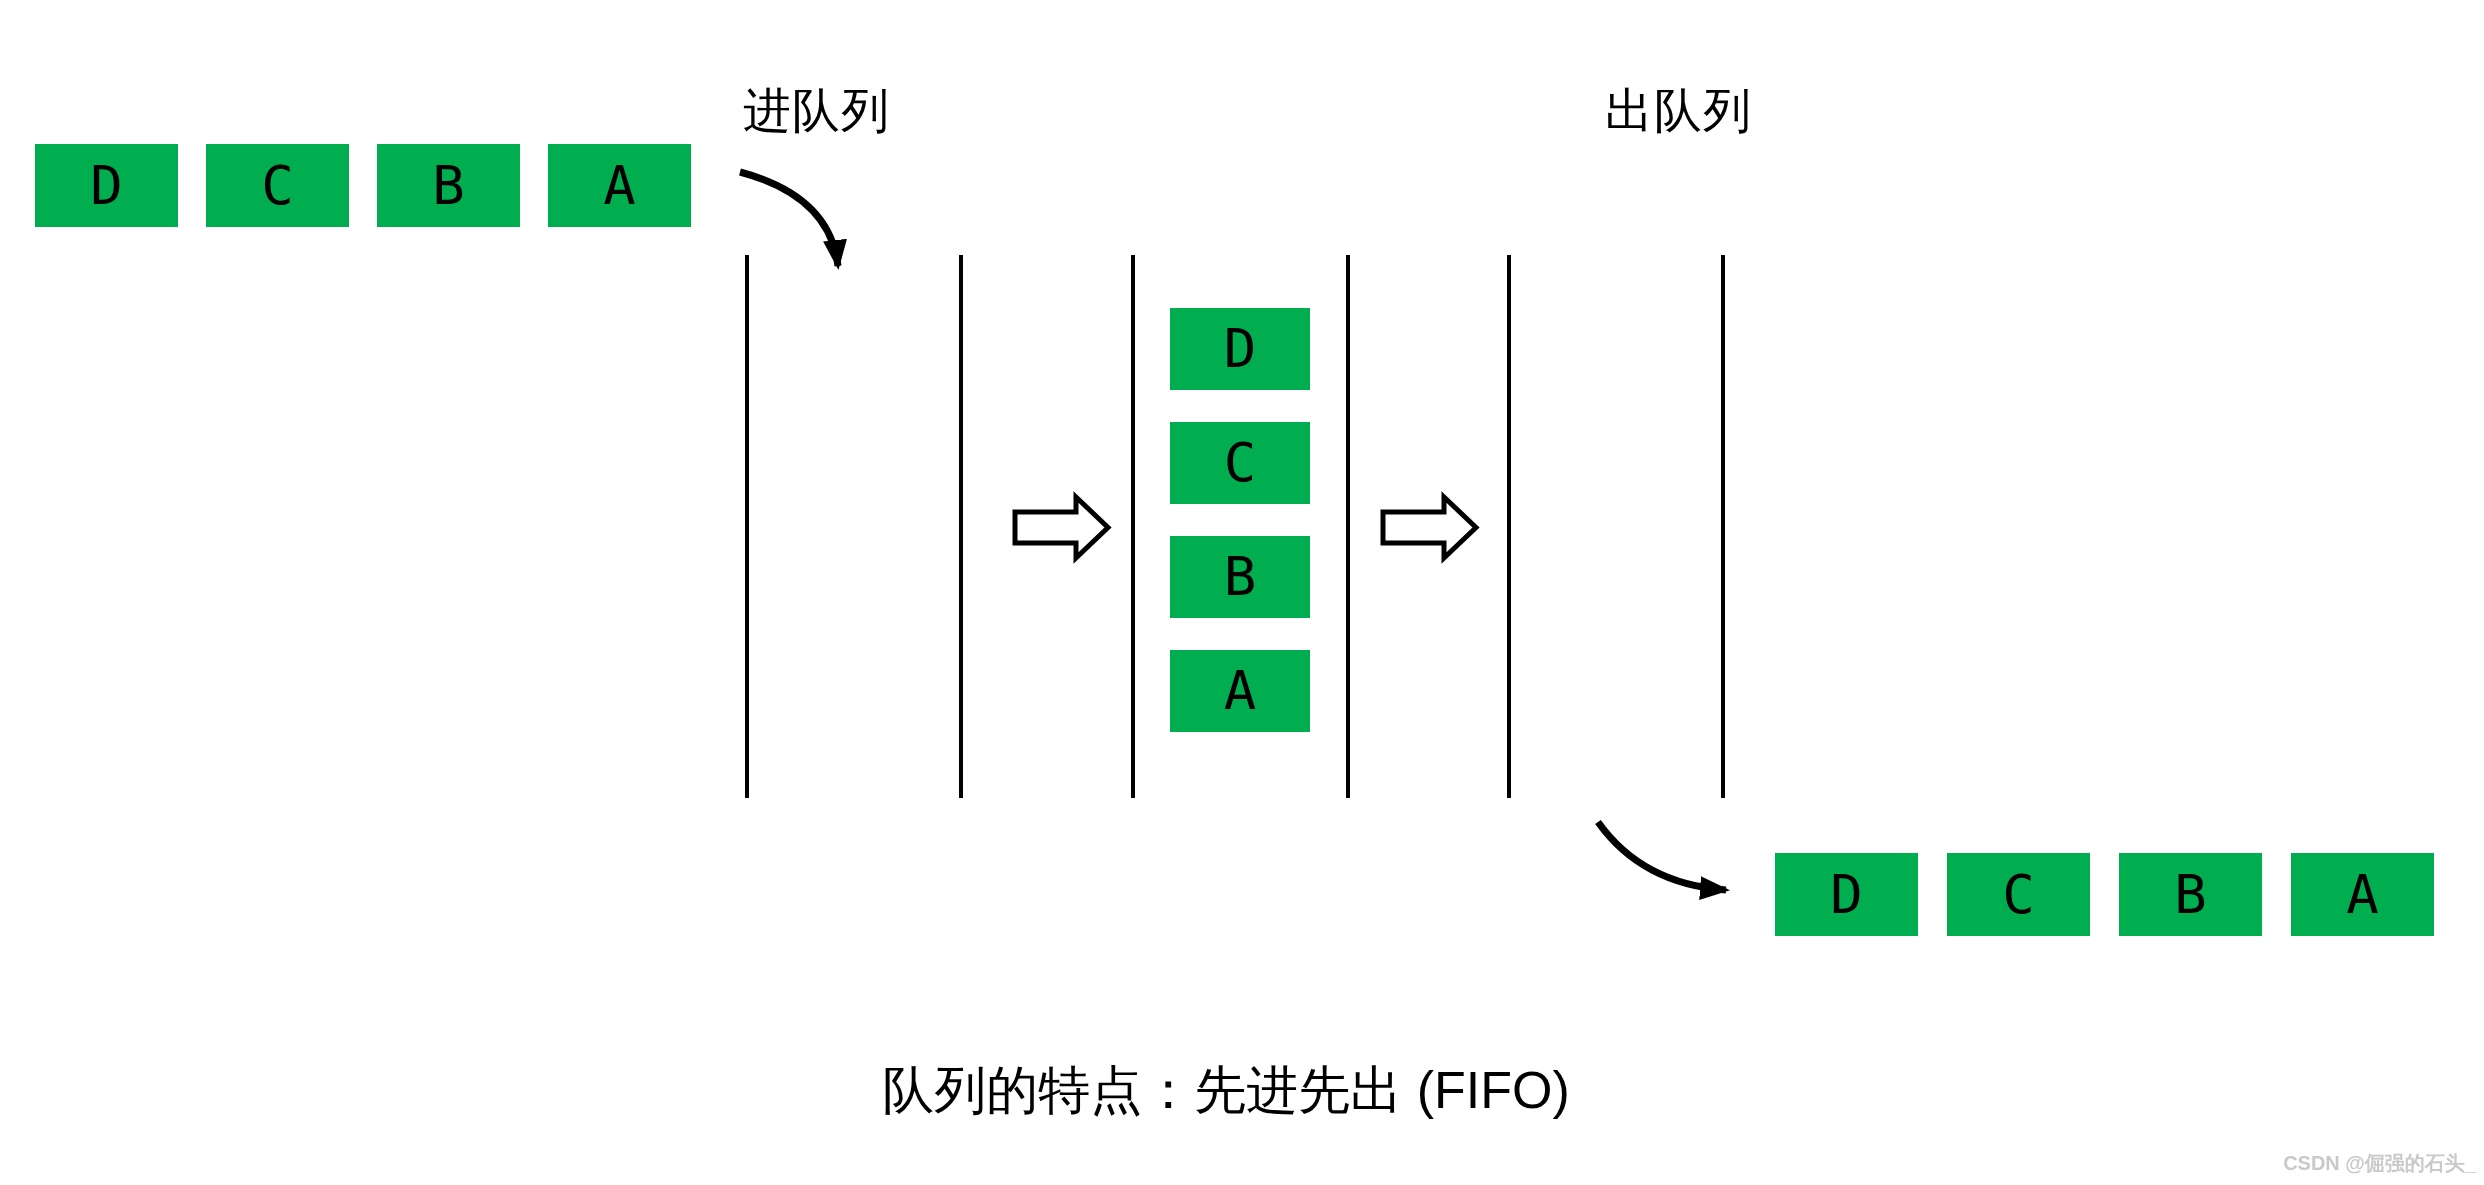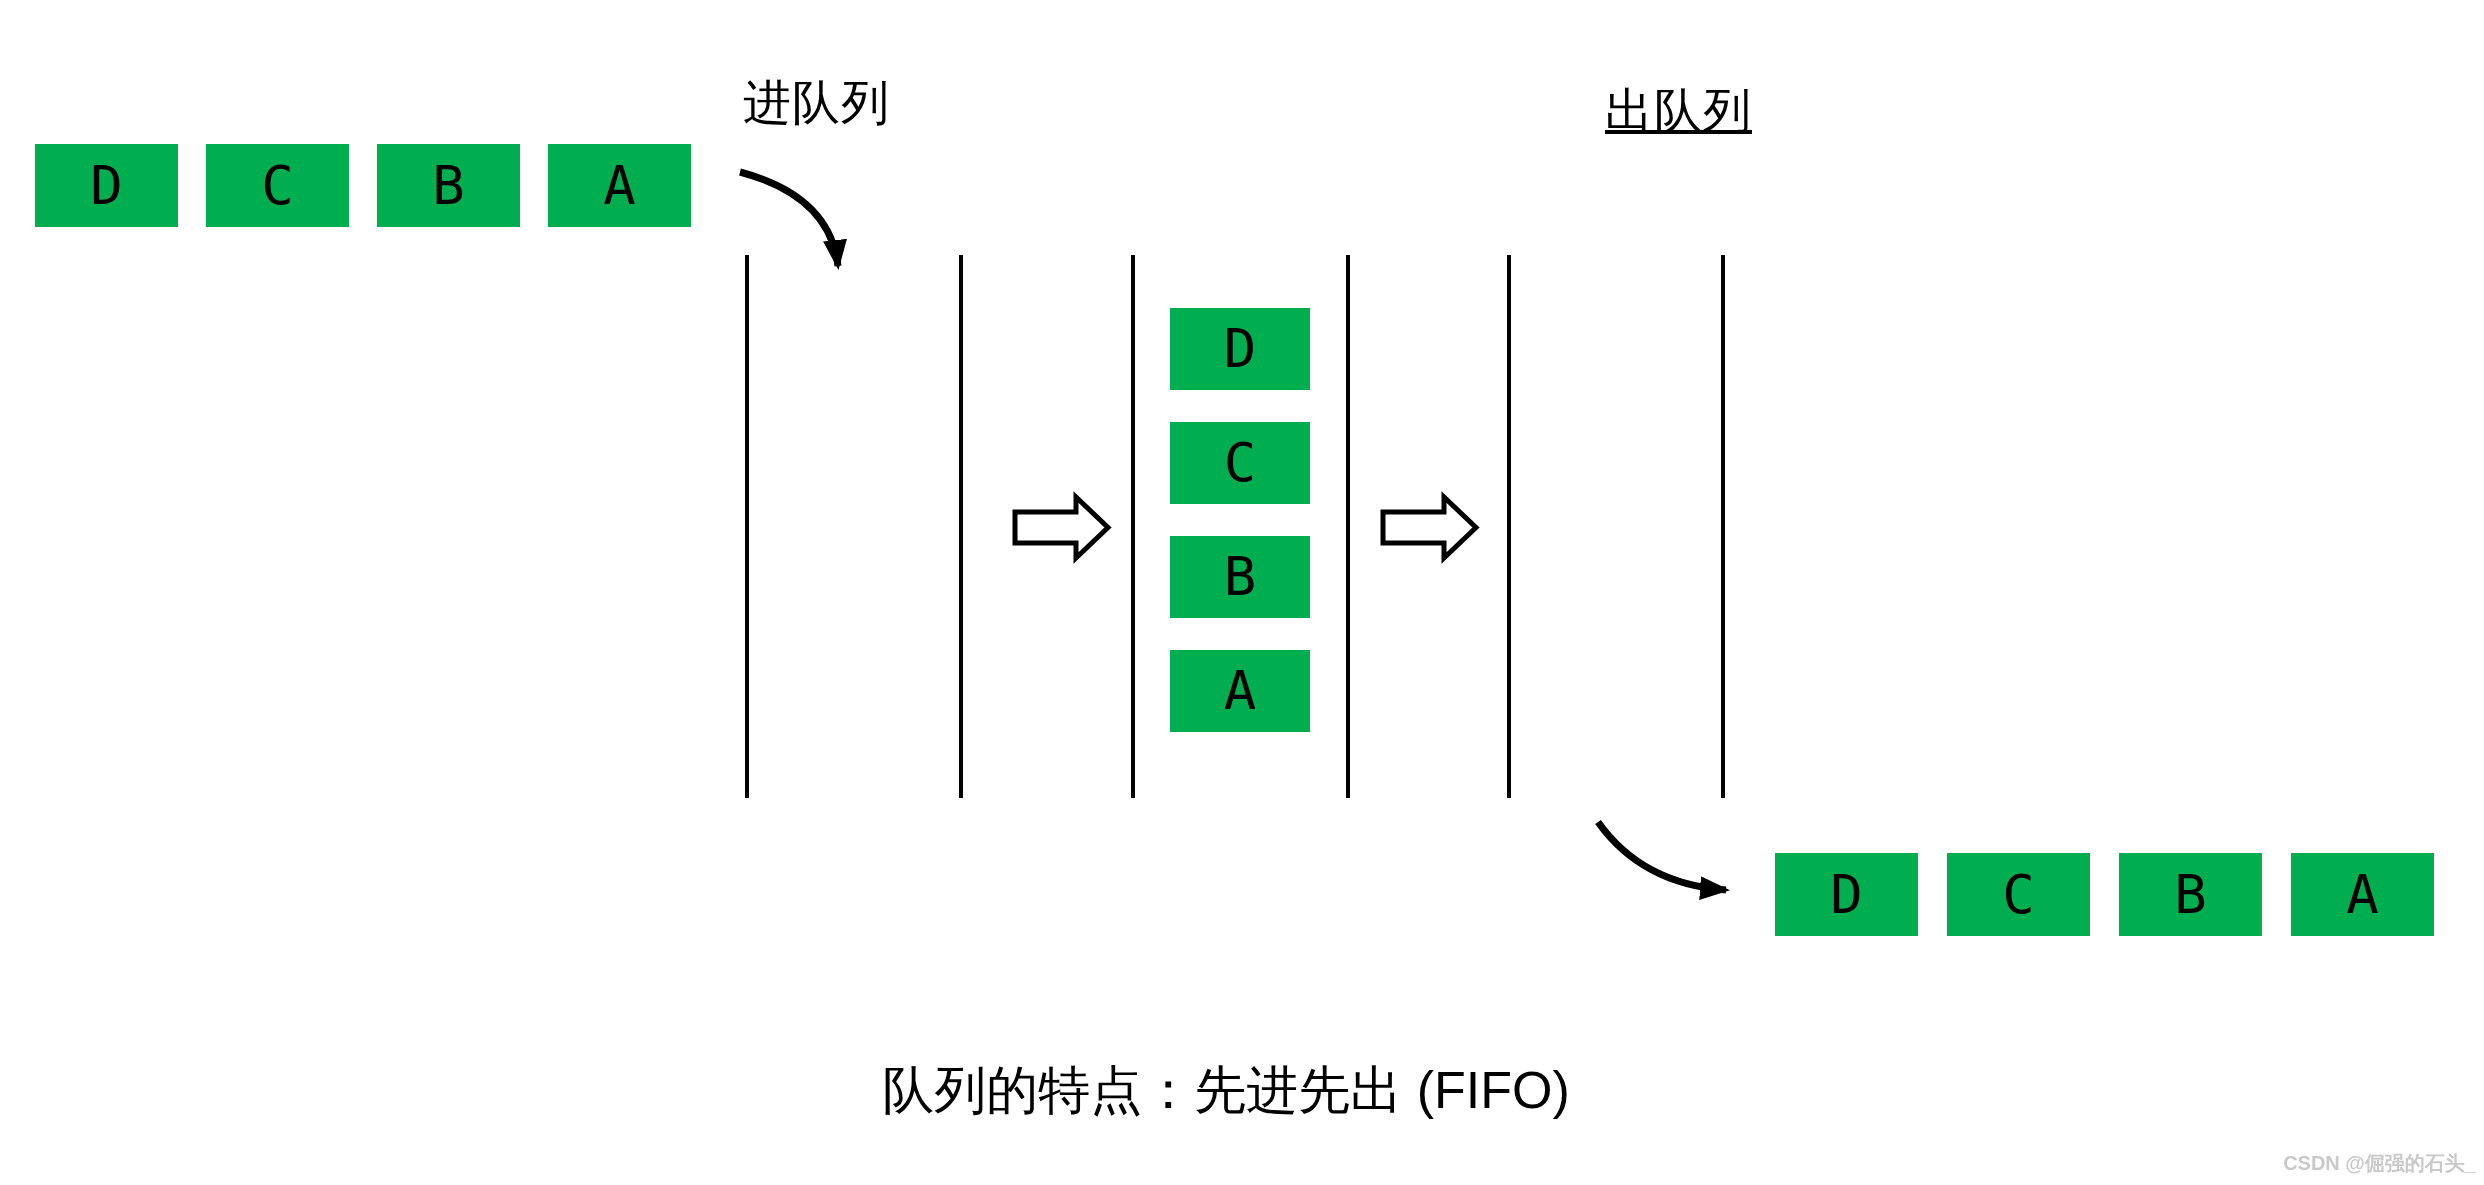--- a/index.html
+++ b/index.html
@@ -47,22 +47,22 @@
   .out-2 { left: 2119px; top: 853px; }
   .out-3 { left: 2291px; top: 853px; }
 
   .flow-label {
     position: absolute;
     font-size: 48px; line-height: 1.05;
     letter-spacing: 1px;
     color: var(--ink);
     white-space: nowrap;
   }
-  .label-enqueue { left: 743px; top: 78px; text-align: center; }
-  .label-dequeue { left: 1605px; top: 86px; text-decoration: underline; }
+  .label-enqueue { left: 743px; top: 86px; text-align: center; }
+  .label-dequeue { left: 1605px; top: 86px; }
 
   .caption {
     position: absolute;
     left: 0; right: 32px; top: 1062px;
     text-align: center;
     font-size: 52px; line-height: 1.1;
     white-space: nowrap;
     color: var(--ink);
   }
 

